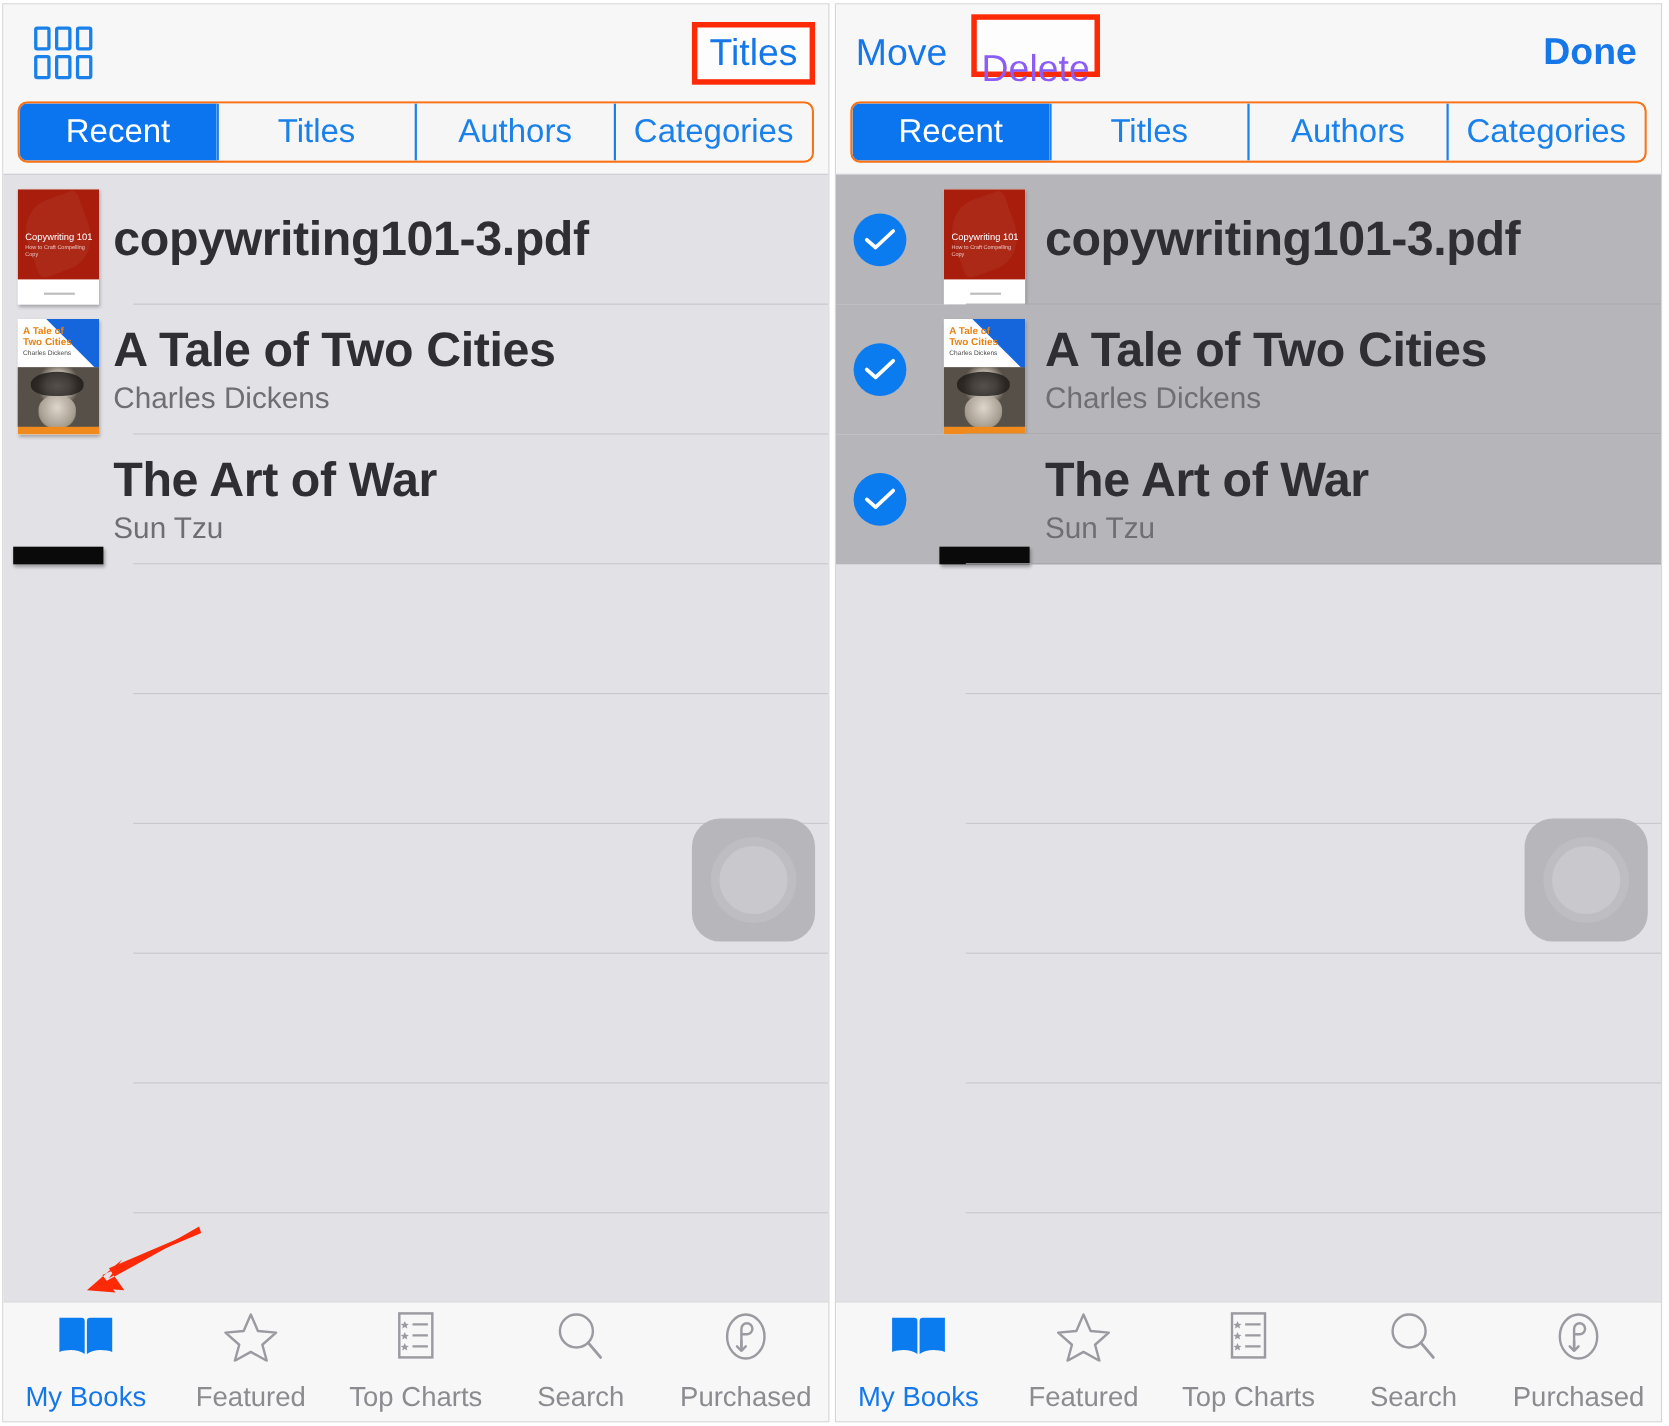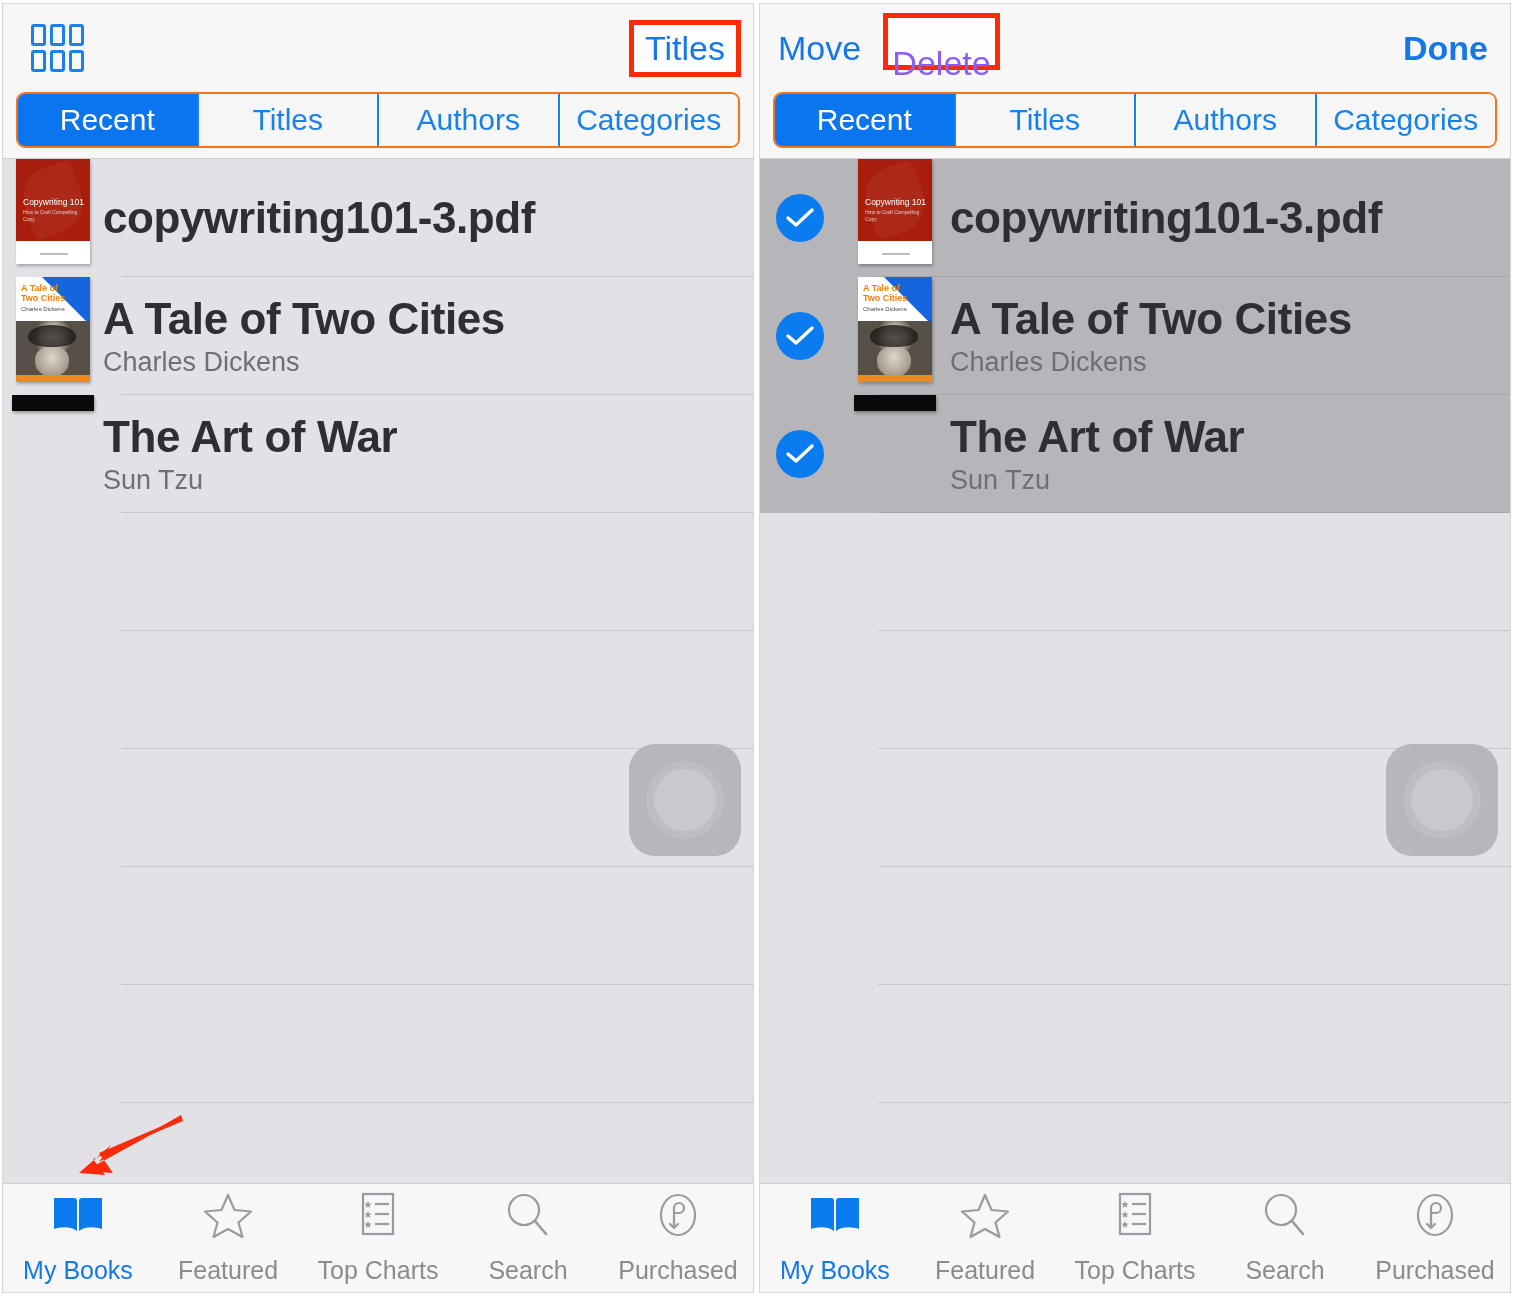--- a/index.html
+++ b/index.html
@@ -178,21 +178,21 @@
     background: #0b7bf0;
     display: flex;
     align-items: center;
     justify-content: center;
   }
   .checkmark svg { display: block; }
 
   .cover-slot {
     flex: 0 0 100px;
     display: flex;
-    align-items: flex-start;
+    align-items: flex-end;
     justify-content: center;
     height: 118px;
   }
   .phone.right .cover-slot { flex: 0 0 110px; }
 
   .cover {
     position: relative;
     width: 74px;
     height: 105px;
     box-shadow: 1px 2px 3px rgba(0,0,0,0.28);

